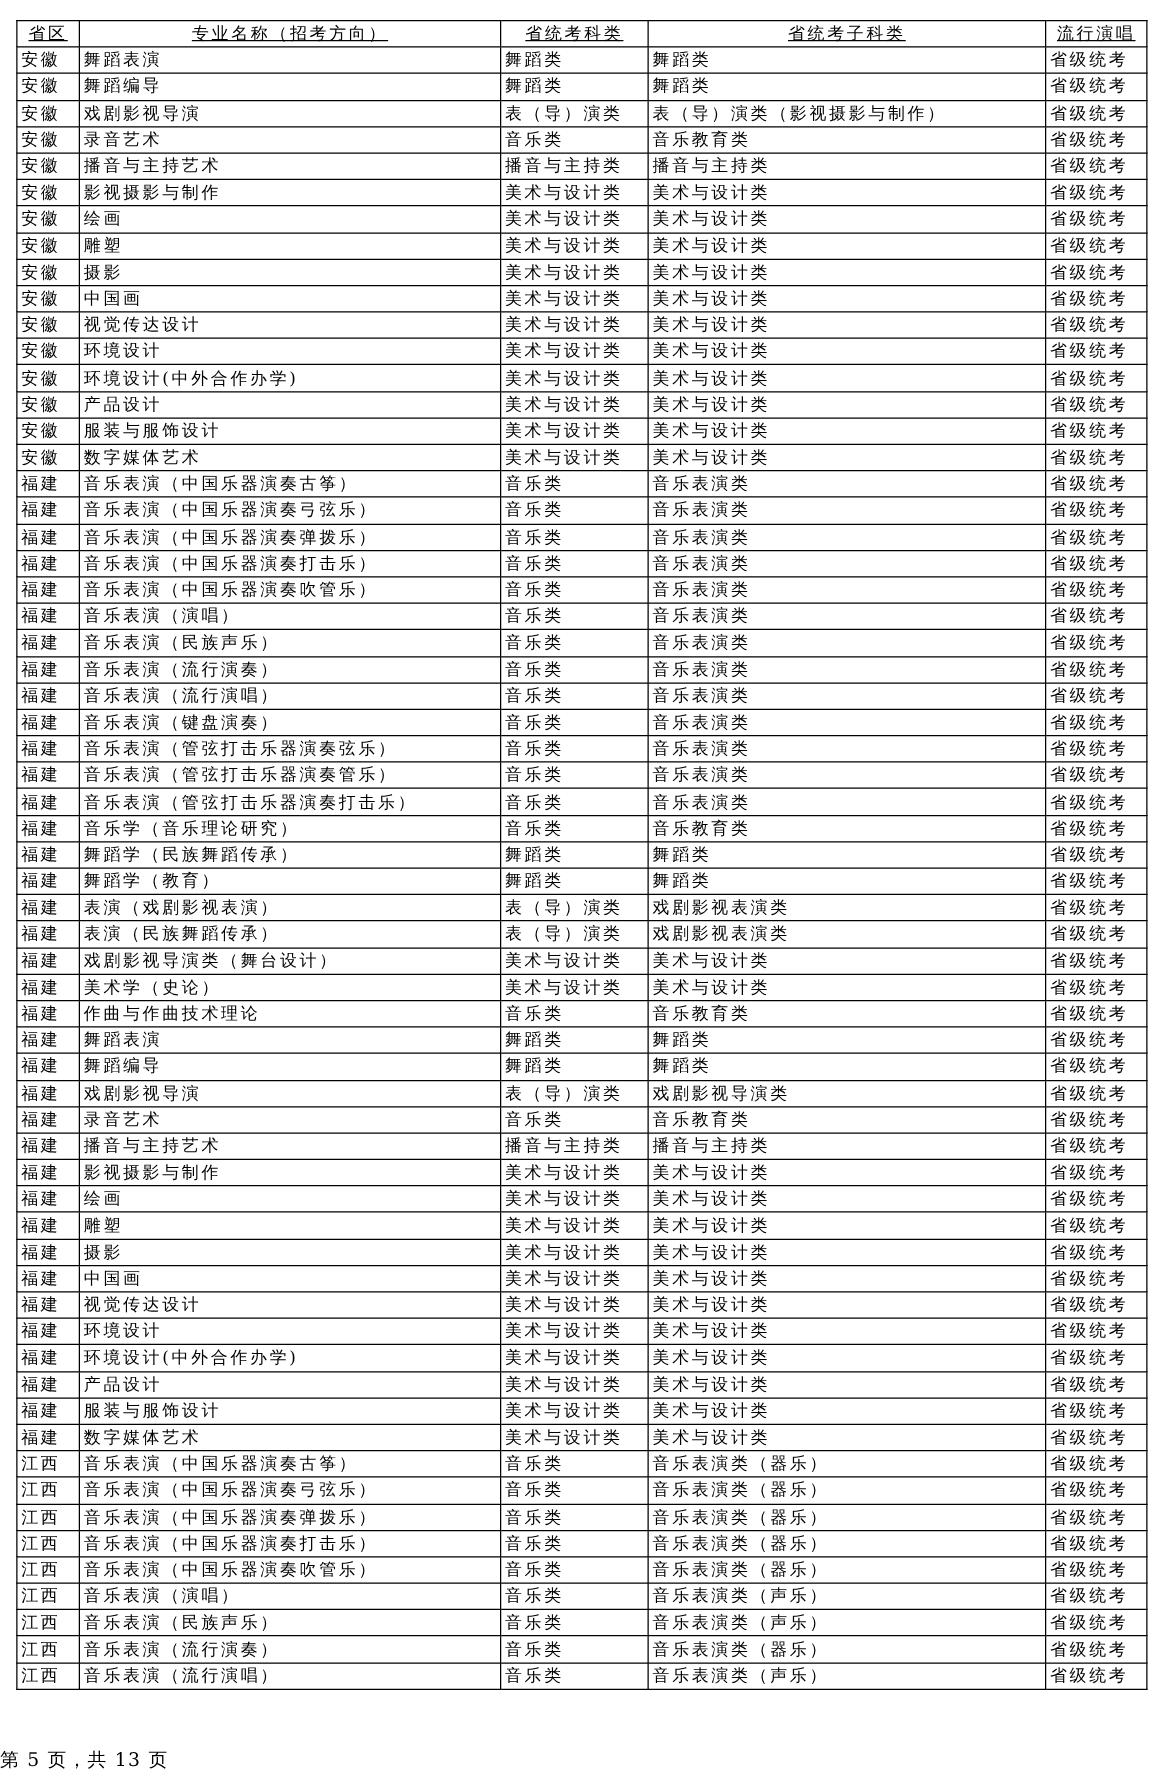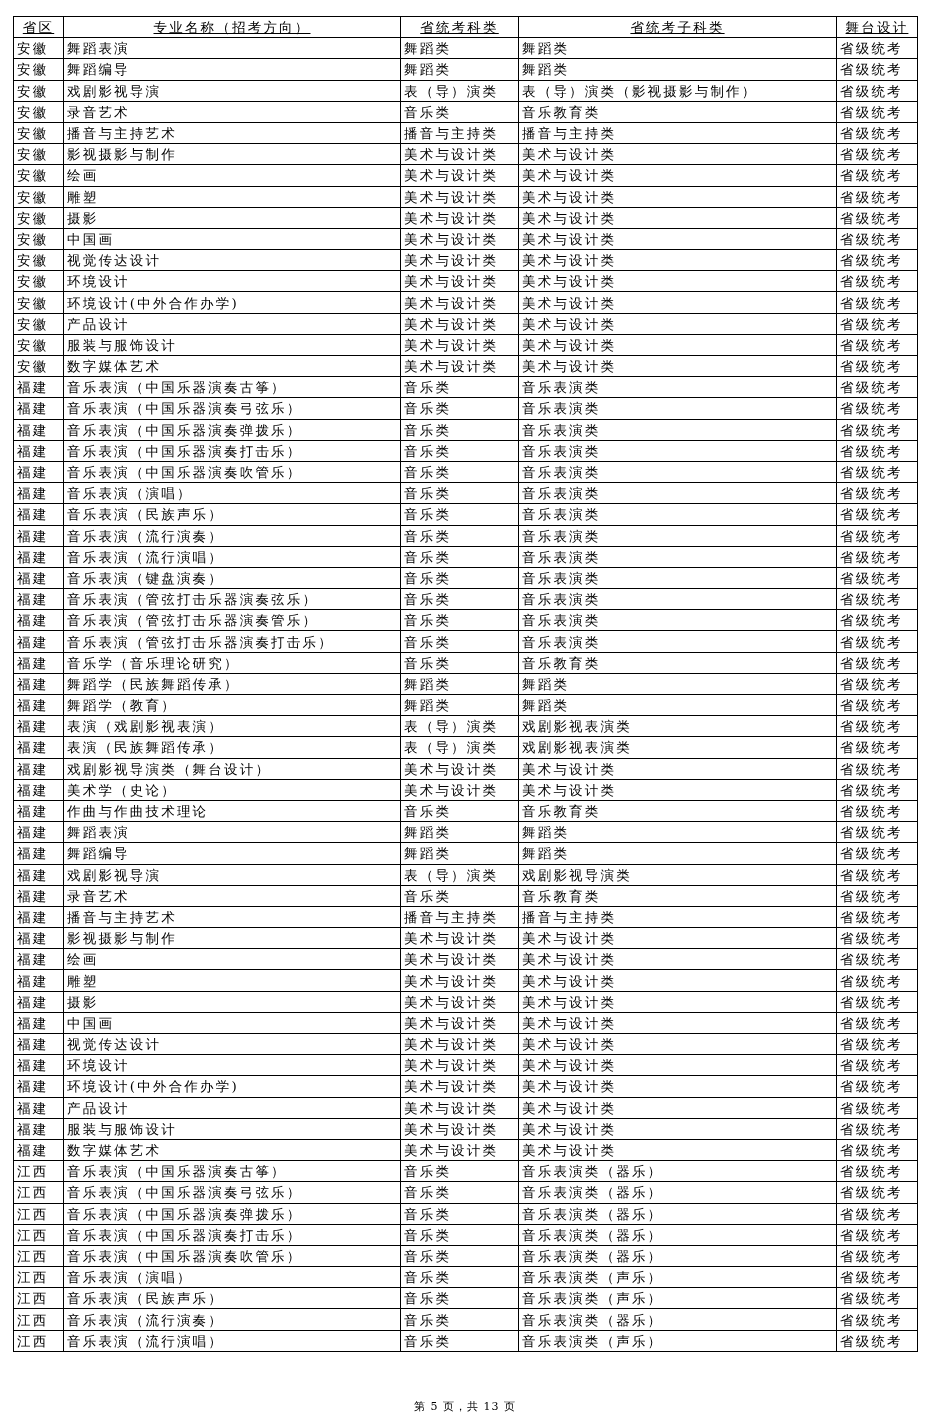--- a/index.html
+++ b/index.html
@@ -7,41 +7,41 @@
          font-family:"DejaVu Serif","Liberation Serif",serif; color:#000; }
   table.grid { position:absolute; left:13px; top:16px; width:904px;
                border-collapse:collapse; table-layout:fixed; }
   table.grid td, table.grid th { border:1px solid #000; height:20.2px; padding:0 0 0 3px;
                font-size:13.5px; font-weight:normal; line-height:20px; white-space:nowrap;
                overflow:hidden; letter-spacing:2.2px; text-align:left; }
   table.grid th { text-align:center; padding:0; }
   table.grid thead tr { border-bottom:1.5px solid #000;text-decoration:underline; }
   col.c1 { width:50px; } col.c2 { width:337px; } col.c3 { width:118px; }
   col.c4 { width:318px; } col.c5 { width:81px; }
-  .footer { position:absolute; left:0; width:930px; top:1399px; text-align:center;
-            font-size:11px; letter-spacing:1px; }
+  .footer { position:absolute; left:0; width:930px; top:1399px; text-align:left;
+            font-size:15px; letter-spacing:1px; }
 </style>
 </head>
 <body>
 
 <table class="grid">
   <colgroup>
     <col class="c1">
       <col class="c2">
       <col class="c3">
       <col class="c4">
       <col class="c5">
   </colgroup>
   <thead>
     <tr>
       <th>省区</th>
       <th>专业名称（招考方向）</th>
       <th>省统考科类</th>
       <th>省统考子科类</th>
-      <th>舞台设计</th>
+      <th>流行演唱</th>
     </tr>
   </thead>
   <tbody id="tbody">
       <tr>
         <td>安徽</td>
         <td>舞蹈表演</td>
         <td>舞蹈类</td>
         <td>舞蹈类</td>
         <td>省级统考</td>
       </tr>

